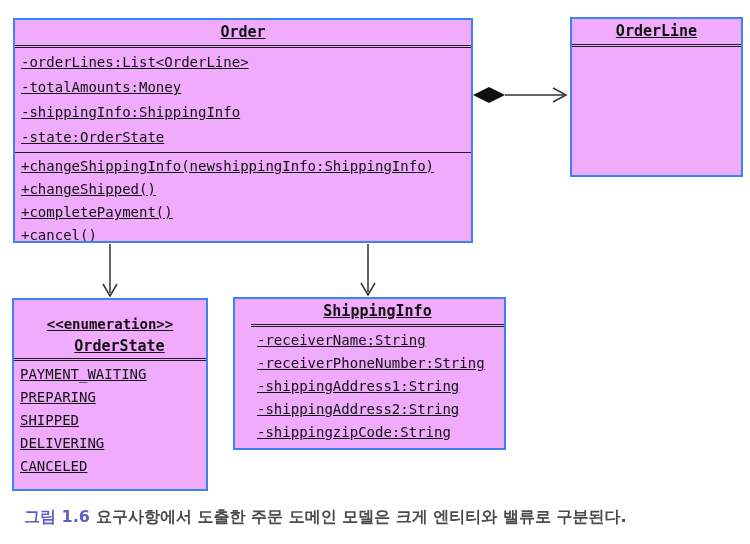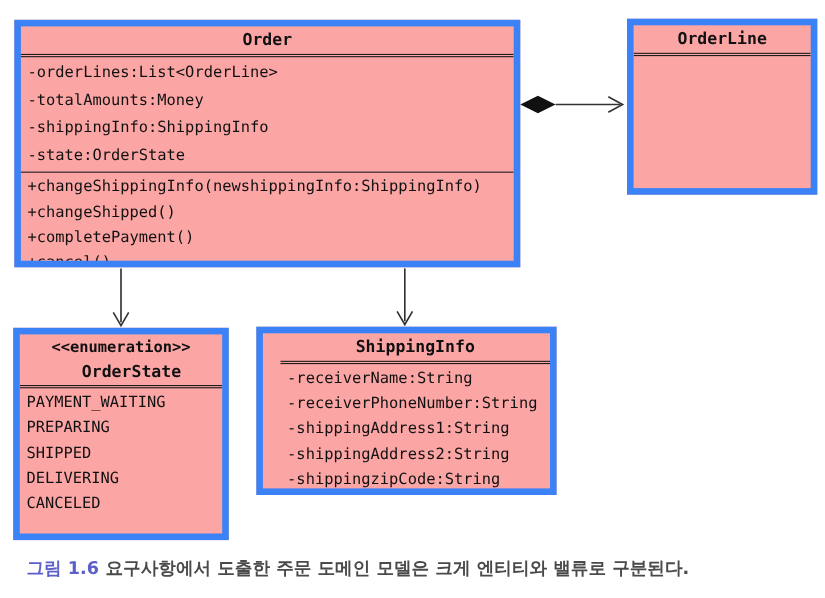--- a/index.html
+++ b/index.html
@@ -10,36 +10,37 @@
     height: 544px;
     background: #ffffff;
     font-family: "DejaVu Sans Mono", "Liberation Mono", monospace;
     color: #111111;
     overflow: hidden;
   }
 
   
   .uml-class {
     position: absolute;
-    border: 6px solid #3b82f6;
-    background: #fca5a5;
+    border: 2px solid #3b82f6;
+    background: #f0abfc;
     overflow: hidden;
+    text-decoration: underline;
   }
   .uml-head {
     text-align: center;
     font-weight: bold;
     font-size: 15px;
     line-height: 25px;
     border-bottom: 1px solid #1c1c1c;
   }
   .uml-head .stereotype {
     font-weight: bold;
     font-size: 14px;
     line-height: 21px;
-    padding-top: 2px;
+    padding-top: 14px;
   }
   .uml-head .classname {
     font-weight: bold;
     font-size: 15px;
     line-height: 23px;
     padding-left: 19px;
   }
   .uml-gap {                       
     height: 2px;
     border-bottom: 1px solid #1c1c1c;

